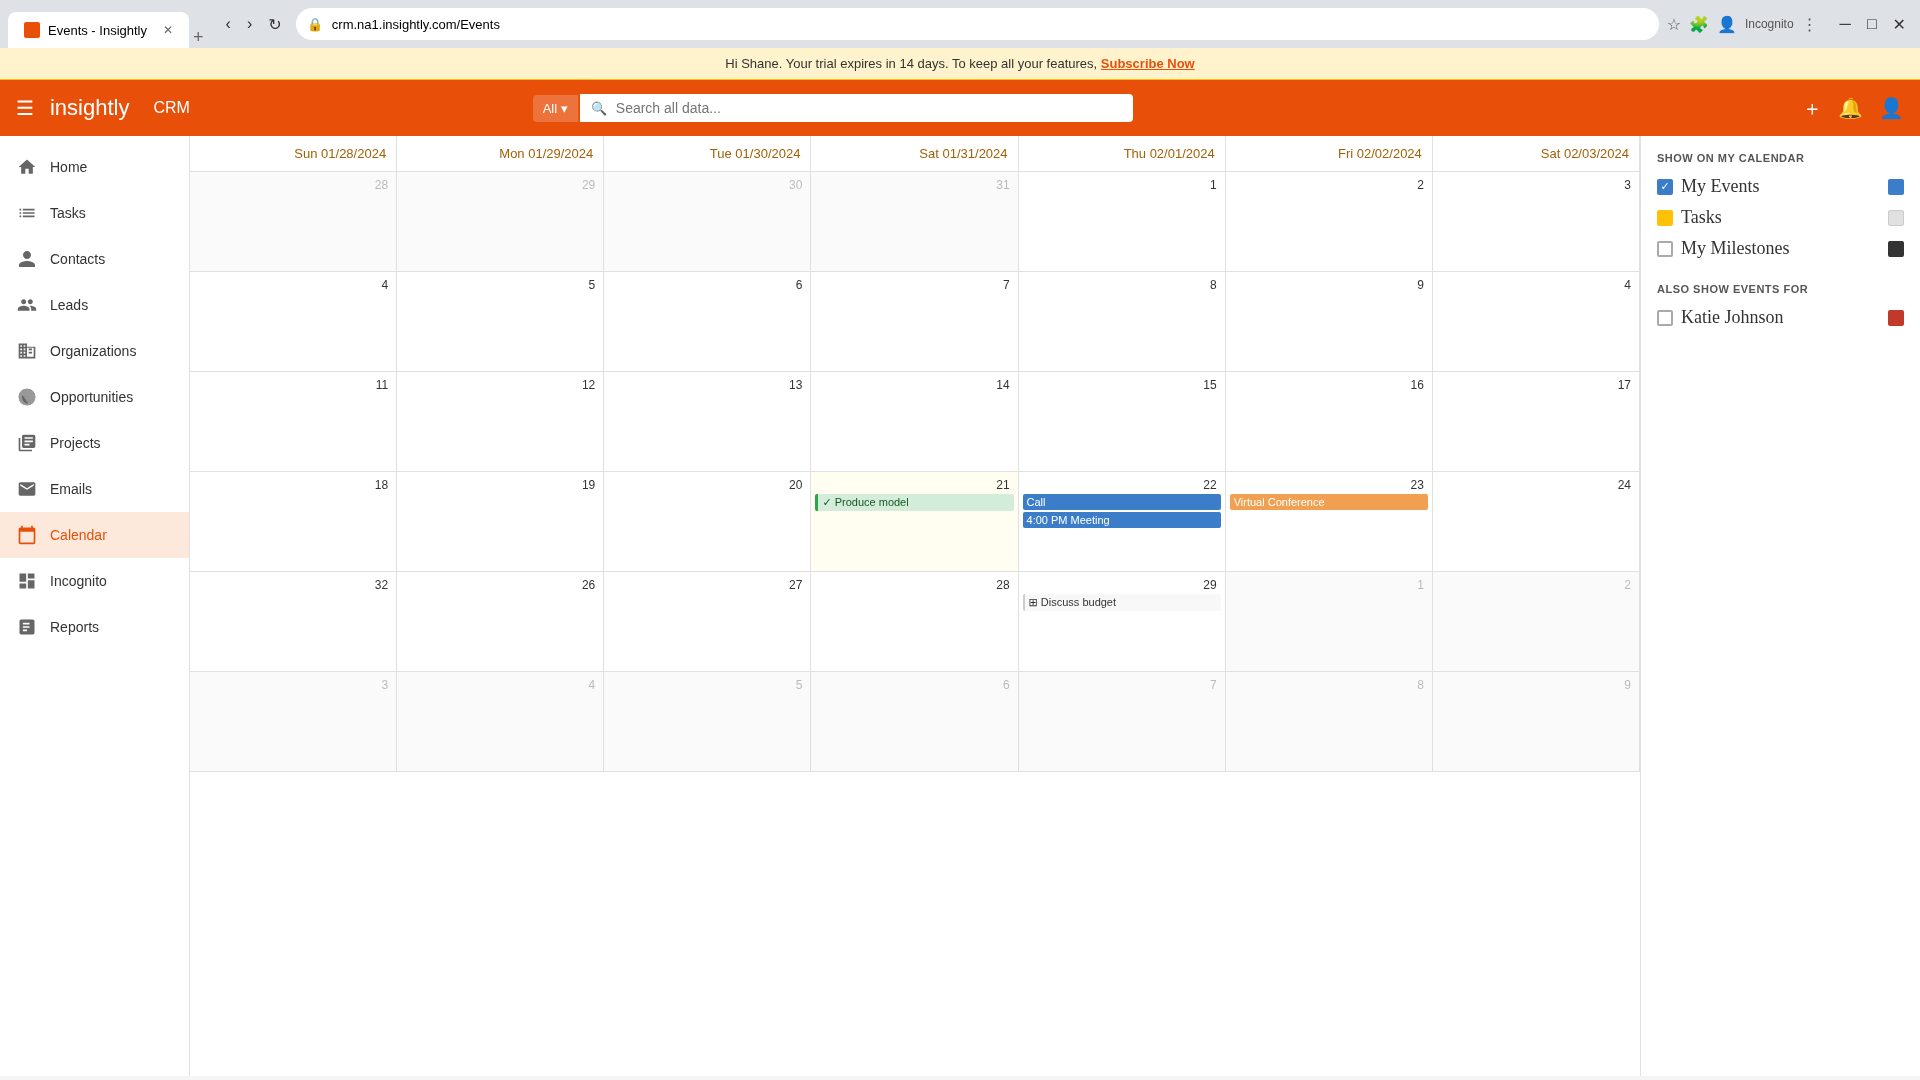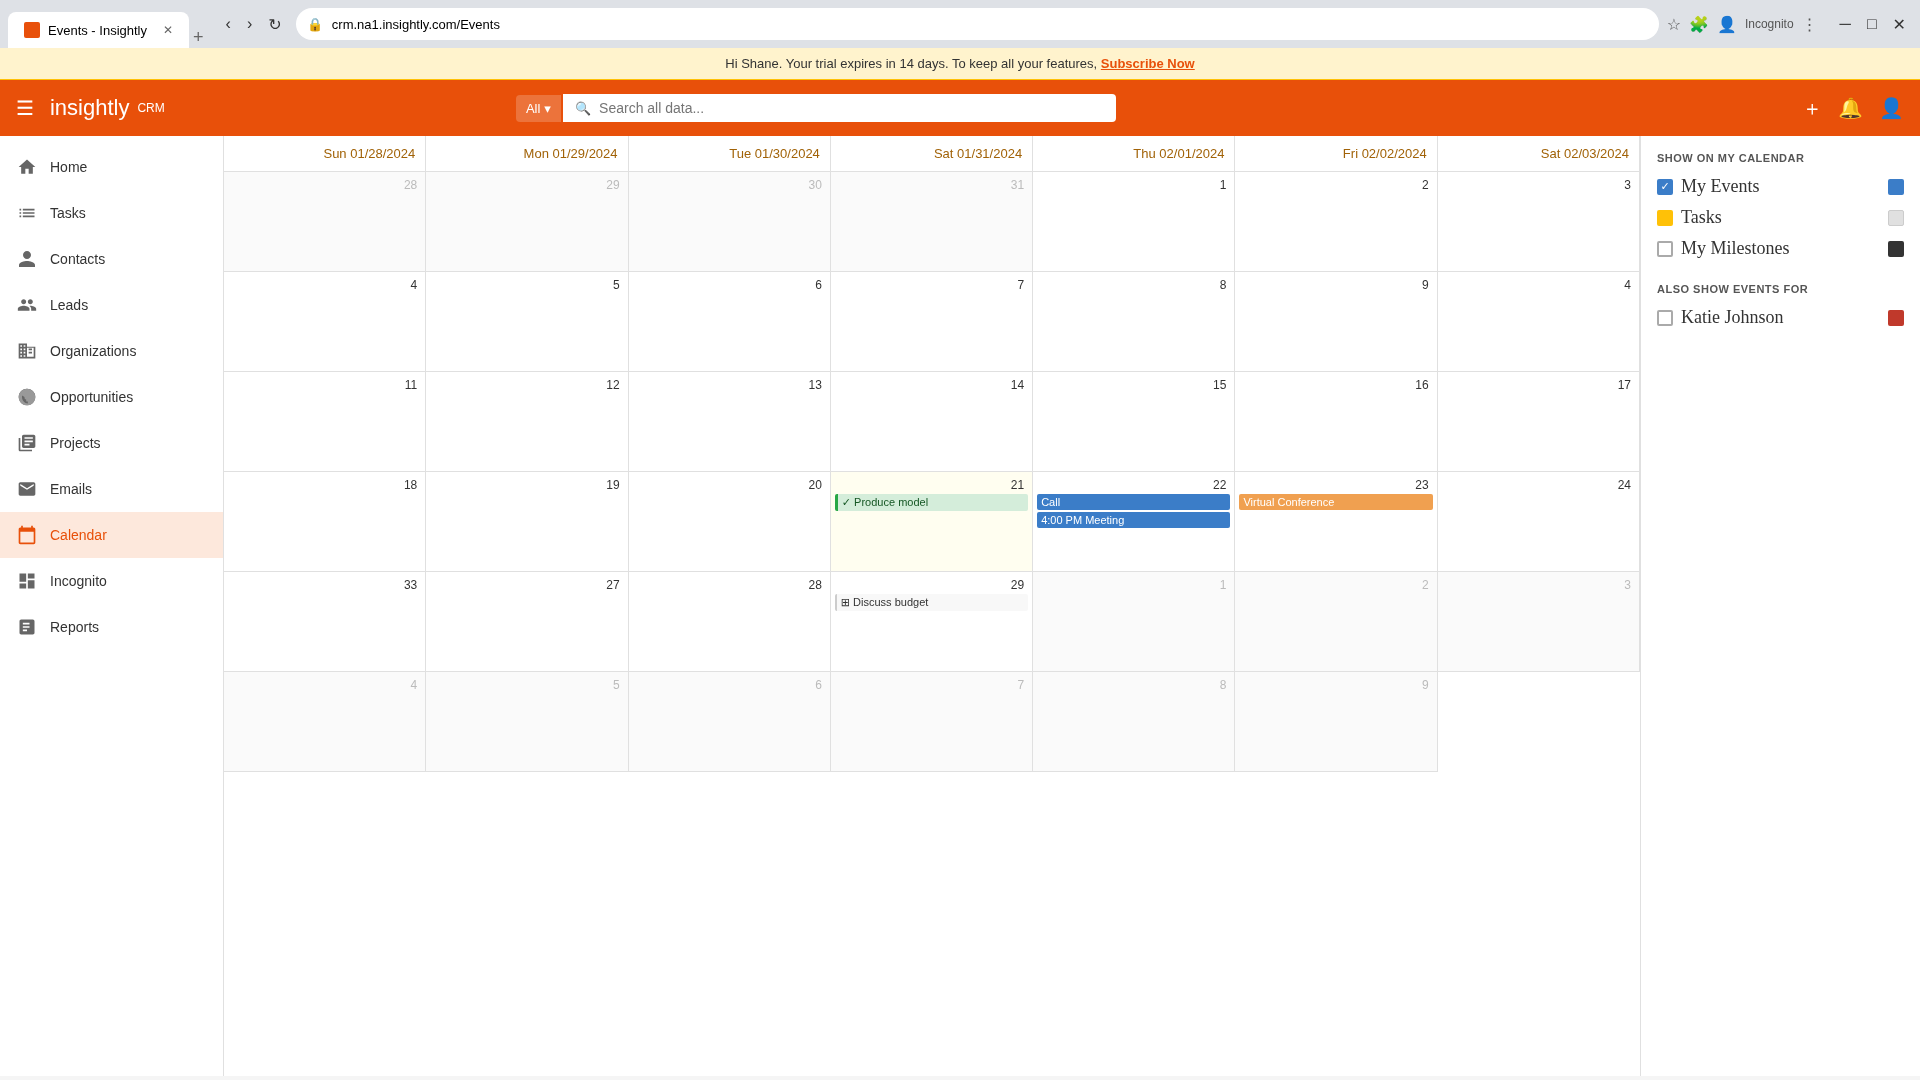--- a/index.html
+++ b/index.html
@@ -21,33 +21,33 @@
 
     
     .trial-banner { background: #fff3cd; text-align: center; padding: 8px; font-size: 13px; color: #333; border-bottom: 1px solid #ffc107; }
     .trial-banner a { color: #e8500a; font-weight: bold; text-decoration: underline; cursor: pointer; }
 
     
     .app-header { background: #e8500a; height: 56px; display: flex; align-items: center; padding: 0 16px; gap: 16px; }
     .hamburger-btn { background: none; border: none; color: white; font-size: 20px; cursor: pointer; }
     .logo { display: flex; align-items: center; gap: 4px; justify-content: space-between; }
     .logo-text { color: white; font-size: 22px; font-weight: 300; }
-    .logo-crm { color: white; font-size: 12px; font-weight: 400; margin-left: 4px; }
+    .logo-crm { color: white; font-size: 16px; font-weight: 400; margin-left: 20px; }
     .header-search { flex: 1; display: flex; align-items: center; gap: 2px; max-width: 600px; margin: 0 auto; }
     .search-all-btn { background: rgba(255,255,255,0.2); border: none; color: white; padding: 6px 10px; border-radius: 4px 0 0 4px; cursor: pointer; font-size: 13px; display: flex; align-items: center; gap: 4px; }
     .search-box { flex: 1; display: flex; align-items: center; background: white; border-radius: 0 4px 4px 0; padding: 6px 12px; gap: 8px; }
     .search-input { border: none; outline: none; flex: 1; font-size: 14px; color: #999; }
     .header-actions { margin-left: auto; display: flex; align-items: center; gap: 16px; color: white; font-size: 20px; }
     .header-action-btn { background: none; border: none; color: white; cursor: pointer; font-size: 20px; }
 
     
     .main-layout { display: flex; height: calc(1080px - 48px - 36px - 56px); }
 
     
-    .sidebar { width: 224px; background: white; border-right: 1px solid #e0e0e0; padding: 8px 0; flex-shrink: 0; }
+    .sidebar { width: 190px; background: white; border-right: 1px solid #e0e0e0; padding: 8px 0; flex-shrink: 0; }
     .sidebar-item { display: flex; align-items: center; gap: 12px; padding: 12px 16px; cursor: pointer; color: #333; font-size: 14px; }
     .sidebar-item.active { background: #fde8dc; color: #e8500a; }
     .sidebar-icon { width: 22px; height: 22px; display: flex; align-items: center; justify-content: center; flex-shrink: 0; }
 
     
     .content-area { flex: 1; display: flex; overflow: hidden; }
     .calendar-container { flex: 1; background: white; overflow: auto; }
     .calendar-header-row { display: grid; grid-template-columns: repeat(7, 1fr); border-bottom: 1px solid #e0e0e0; }
     .calendar-day-header { padding: 10px; text-align: right; font-weight: 500; color: #a16207; font-size: 13px; border-right: 1px solid #e0e0e0; background: white; }
     .calendar-grid { display: grid; grid-template-columns: repeat(7, 1fr); grid-template-rows: repeat(6, minmax(100px, 1fr)); flex: 1; }
@@ -339,21 +339,24 @@
         </div>
         <div class="calendar-cell">
           <div class="cell-number">23</div>
           <div class="event-item event-orange">Virtual Conference</div>
         </div>
         <div class="calendar-cell">
             <div class="cell-number">24</div>
           </div>
 
         <div class="calendar-cell">
-            <div class="cell-number">33</div>
+            <div class="cell-number">32</div>
+          </div>
+        <div class="calendar-cell">
+            <div class="cell-number">26</div>
           </div>
         <div class="calendar-cell">
             <div class="cell-number">27</div>
           </div>
         <div class="calendar-cell">
             <div class="cell-number">28</div>
           </div>
         <div class="calendar-cell">
           <div class="cell-number">29</div>
           <div class="event-item event-task">⊞ Discuss budget</div>

